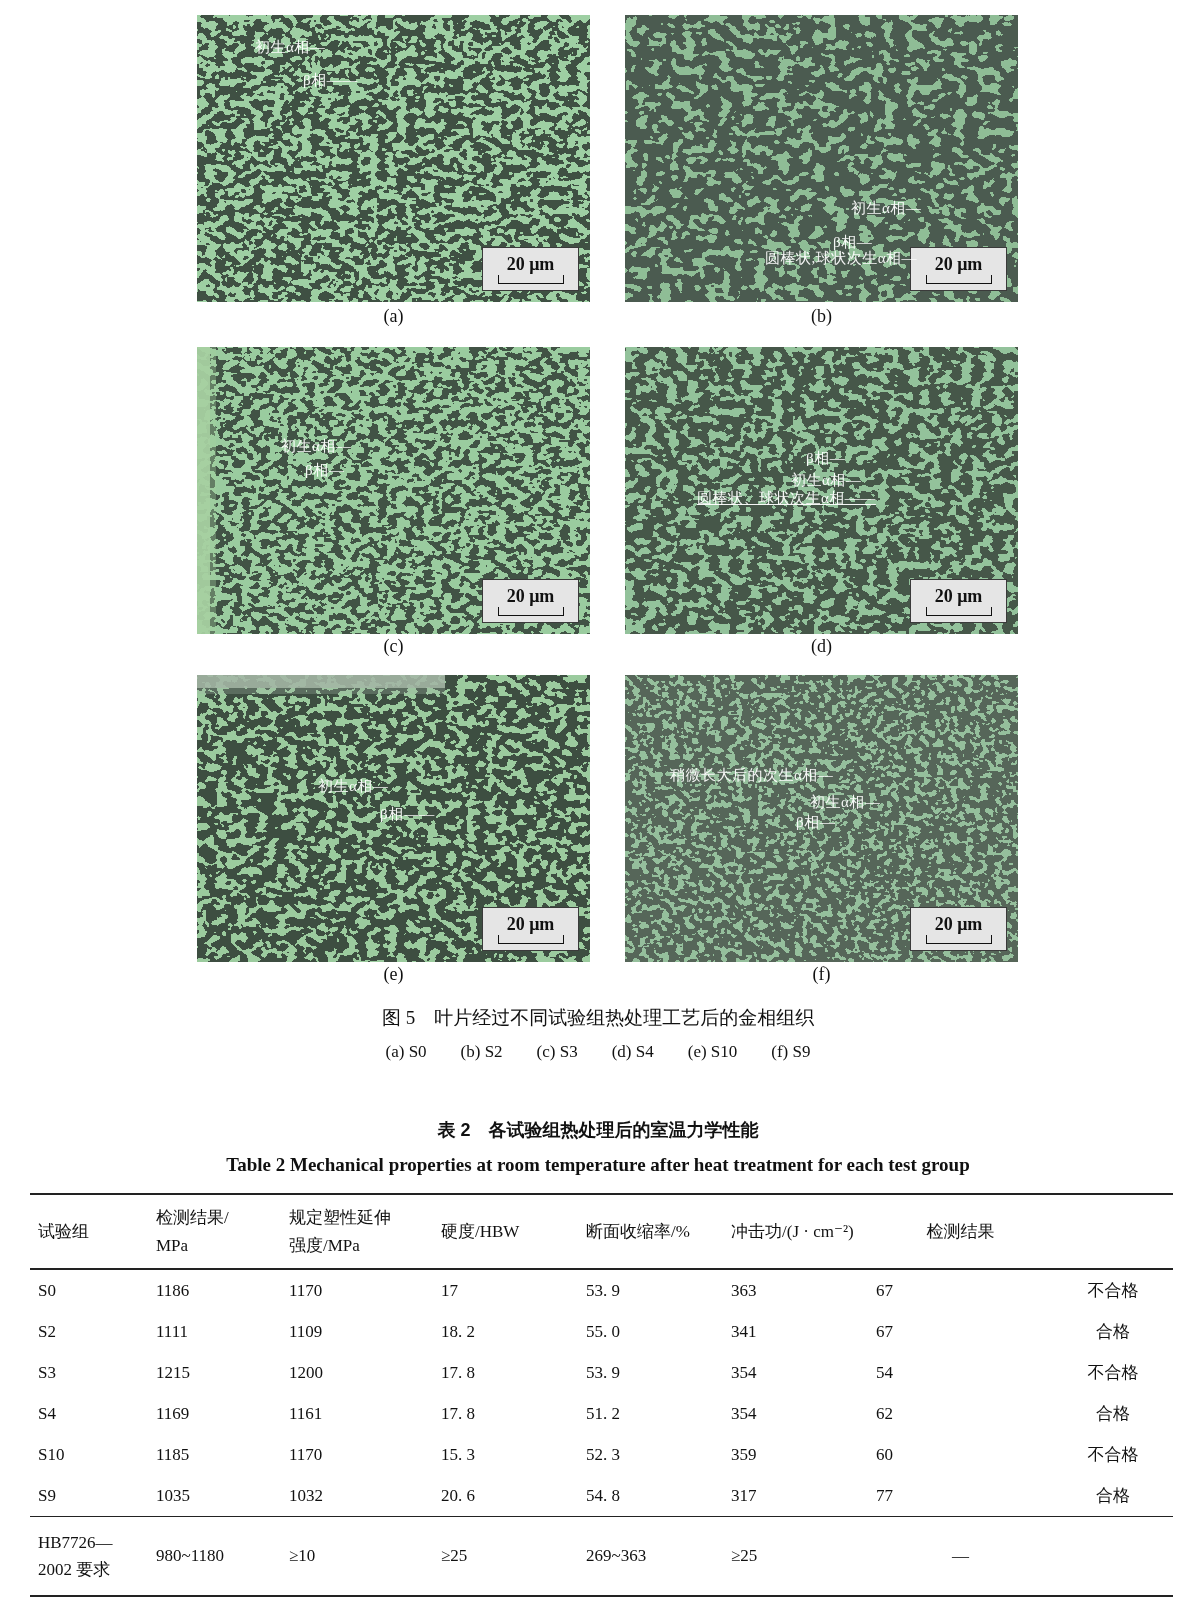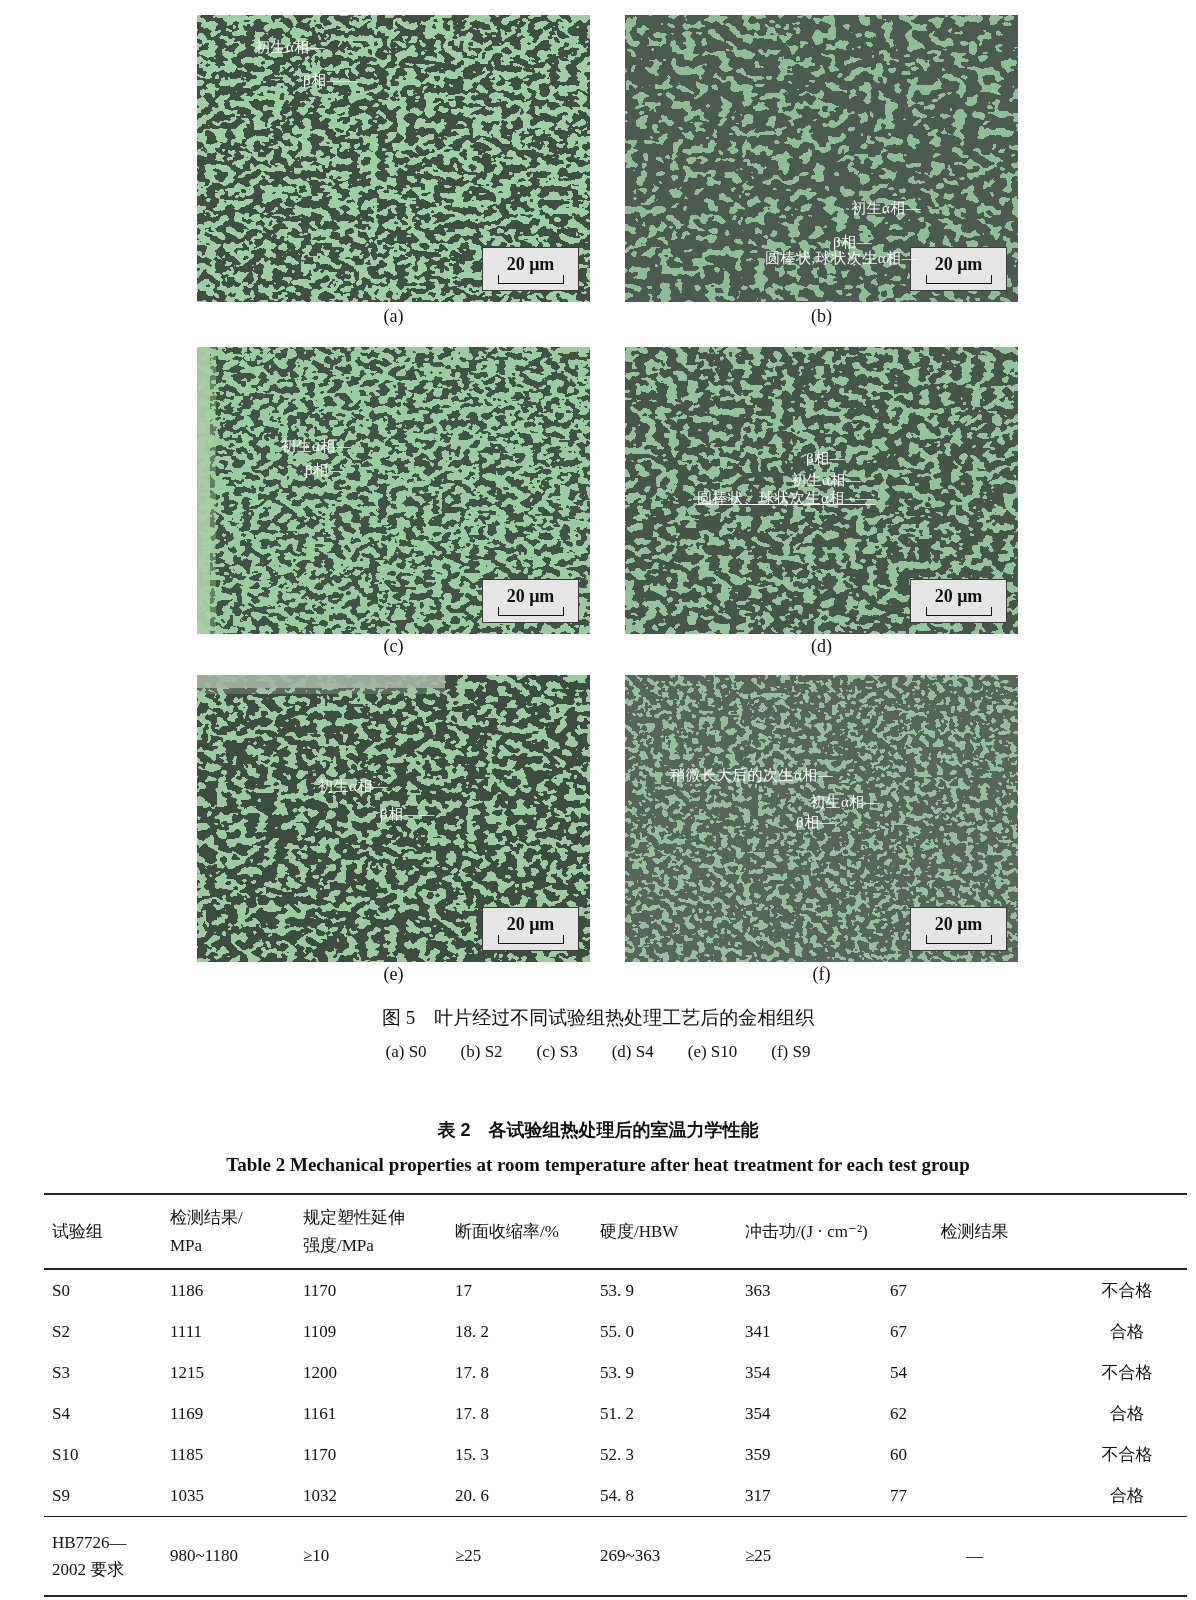--- a/index.html
+++ b/index.html
@@ -21,21 +21,21 @@
 
   
   .cap { position:absolute; left:0; width:1196px; text-align:center; }
   .cap-cn { font-size:19px; }
   .cap-items { font-size:17px; }
   .cap-en { font-size:16.5px; }
   .ttitle-cn { font-size:18px; font-weight:700; font-family:"Liberation Sans","DejaVu Sans",sans-serif; }
   .ttitle-en { font-size:19px; font-weight:700; }
 
   
-  .tbl { position:absolute; left:44px; top:1193px; width:1143px;
+  .tbl { position:absolute; left:30px; top:1193px; width:1143px;
          border-top:2.5px solid #222; border-bottom:2.5px solid #222; box-sizing:content-box;
          --cols:118px 133px 152px 145px 145px 145px 185px 120px; }
   .thead { display:grid; grid-template-columns:var(--cols); height:73px;
            border-bottom:2px solid #222; }
   .tbody { display:grid; grid-auto-rows:41px; }
   .trow  { display:grid; grid-template-columns:var(--cols); }
   .tfoot { display:grid; grid-template-columns:var(--cols); height:78px;
            border-top:1.5px solid #222; }
   .tcell { display:flex; align-items:center; padding-left:8px; font-size:17px;
            white-space:pre-line; line-height:1.6; box-sizing:border-box; }
@@ -210,22 +210,22 @@
   <div class="cap ttitle-cn" style="top:1118px;">表 2　各试验组热处理后的室温力学性能</div>
   <div class="cap ttitle-en" style="top:1154px;">Table 2   Mechanical properties at room temperature after heat treatment for each test group</div>
 
   <div class="tbl">
     <div class="thead">
       <div class="tcell c0">试验组</div>
       <div class="tcell c1">检测结果/
 MPa</div>
       <div class="tcell c2">规定塑性延伸
 强度/MPa</div>
+      <div class="tcell c5">硬度/HBW</div>
       <div class="tcell c4">断面收缩率/%</div>
-      <div class="tcell c5">硬度/HBW</div>
       <div class="tcell c6">冲击功/(J · cm⁻²)</div>
       <div class="tcell c7">检测结果</div>
     </div>
     <div class="tbody">
         <div class="trow">
           <div class="tcell c0">S0</div>
           <div class="tcell c1">1186</div>
           <div class="tcell c2">1170</div>
           <div class="tcell c3">17</div>
           <div class="tcell c4">53. 9</div>

